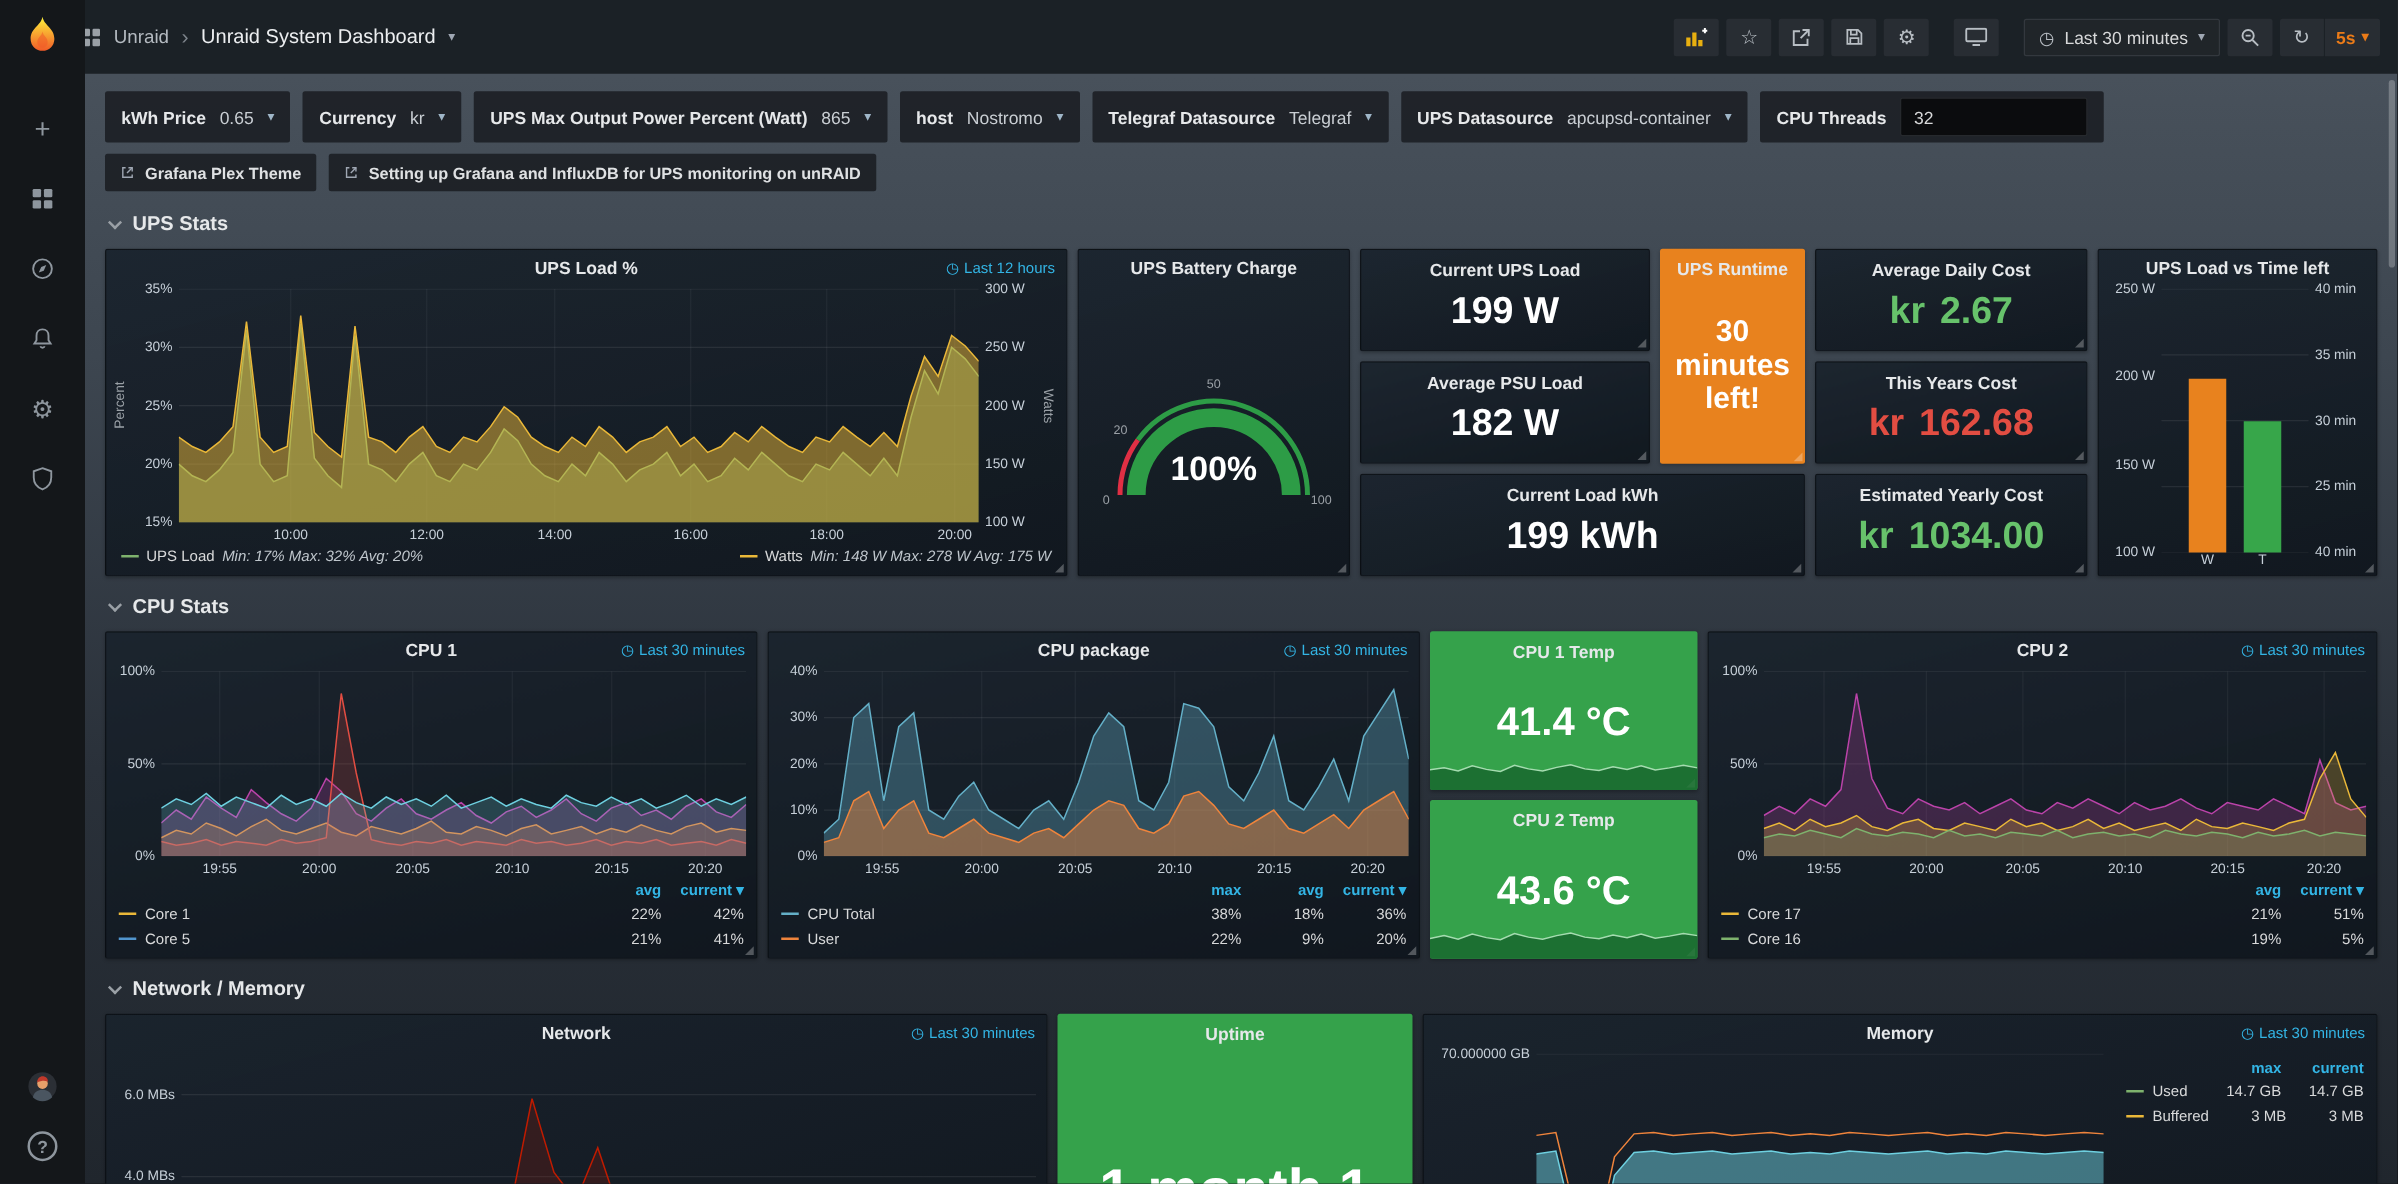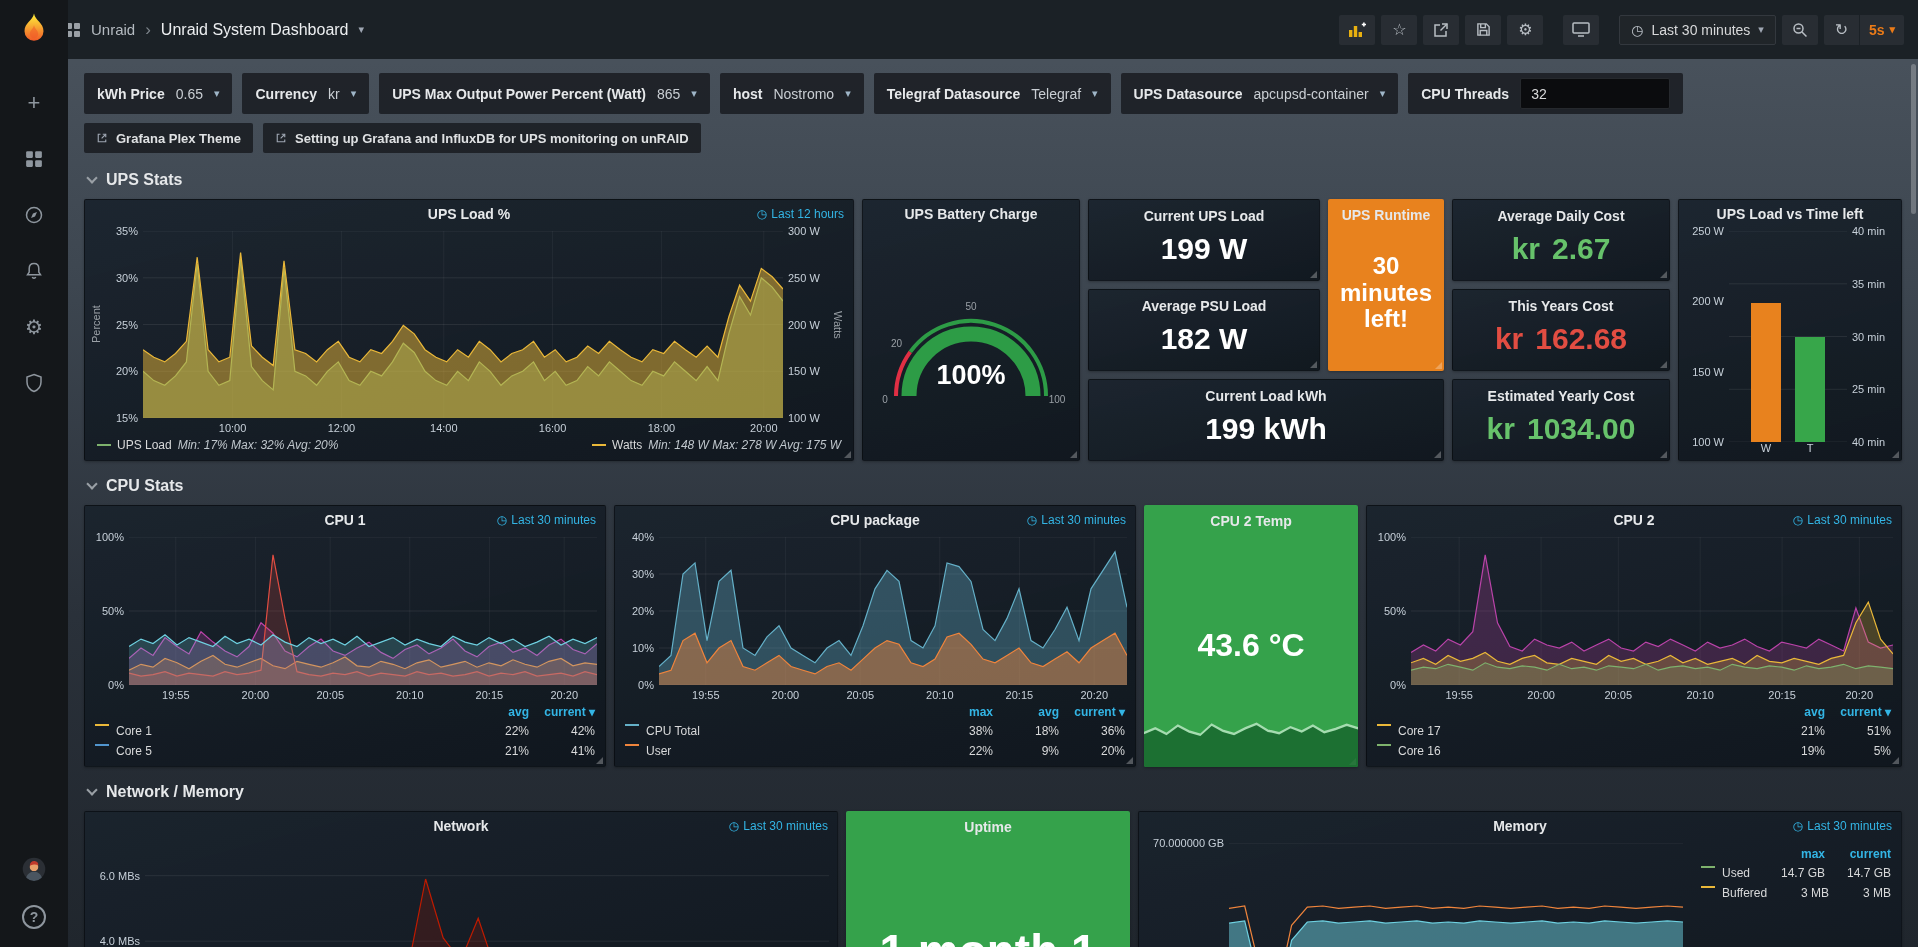--- a/index.html
+++ b/index.html
@@ -98,21 +98,21 @@
     padding:0 12px 6px;font-size:12px;}
   .legend-item{display:flex;align-items:center;gap:6px;white-space:nowrap;}
   .legend-marker{width:14px;height:0;border-top:2px solid #888;display:inline-block;}
   .legend-label{color:#d8d9da;cursor:pointer;}
   .legend-stats{color:#bfc6cc;font-style:italic;}
 
   .legend-table{padding:0 10px 5px;font-size:12px;}
   .lt-header{display:flex;justify-content:flex-end;color:#33B5E5;font-weight:700;height:18px;align-items:center;}
   .lt-col{width:66px;text-align:right;cursor:pointer;}
   .lt-row{display:flex;align-items:center;height:20px;}
-  .lt-label{display:flex;gap:7px;flex:1;cursor:pointer;color:#d8d9da;}
+  .lt-label{display:flex;align-items:center;gap:7px;flex:1;cursor:pointer;color:#d8d9da;}
   .lt-val{width:66px;text-align:right;color:#d8d9da;}
   .legend-right{width:210px;flex:0 0 auto;padding-top:6px;}
 
   
   .stat-title{font-weight:700;font-size:14px;color:#e6e8ea;text-align:center;margin-top:8px;flex:0 0 auto;}
   .stat-value{flex:1;display:flex;align-items:center;justify-content:center;font-weight:700;
     font-size:30px;color:#fff;gap:12px;padding-bottom:6px;text-align:center;z-index:2;}
   .green{color:#67C26B;} .red{color:#E24D42;}
   .mid-grid{width:356px;flex:0 0 auto;display:grid;grid-template-columns:1fr 116px;
     grid-template-rows:1fr 1fr 1fr;gap:8px;}
@@ -688,20 +688,31 @@
               <span class="lt-val">22%</span>
               <span class="lt-val">9%</span>
               <span class="lt-val">20%</span>
             </div>
           </div>
       <span class="resize-handle"></span>
         </div>
 
       <div class="temp-col">
         <div class="panel green-bg temp">
+          <div class="stat-title">CPU 1 Temp</div>
+          <div class="stat-value">41.4 °C</div>
+          <div class="spark">
+              <svg viewBox="0 0 214 53.328125" preserveAspectRatio="none">
+                <path d="M0.0 36.9 L11.3 35.3 L22.5 37.7 L33.8 33.6 L45.1 36.5 L56.3 38.2 L67.6 33.2 L78.8 36.1 L90.1 37.7 L101.4 34.9 L112.6 32.8 L123.9 36.1 L135.2 37.3 L146.4 34.5 L157.7 36.5 L168.9 33.6 L180.2 36.9 L191.5 35.3 L202.7 33.2 L214.0 35.3 L214 53.328125 L0 53.328125 Z" fill="#17642C" fill-opacity="0.8"></path>
+                <path d="M0.0 36.9 L11.3 35.3 L22.5 37.7 L33.8 33.6 L45.1 36.5 L56.3 38.2 L67.6 33.2 L78.8 36.1 L90.1 37.7 L101.4 34.9 L112.6 32.8 L123.9 36.1 L135.2 37.3 L146.4 34.5 L157.7 36.5 L168.9 33.6 L180.2 36.9 L191.5 35.3 L202.7 33.2 L214.0 35.3 " fill="none" stroke="#A5DCB0" stroke-width="1.2"></path>
+              </svg>
+            </div>
+        <span class="resize-handle"></span>
+          </div>
+        <div class="panel green-bg temp">
           <div class="stat-title">CPU 2 Temp</div>
           <div class="stat-value">43.6 °C</div>
           <div class="spark">
               <svg viewBox="0 0 214 53.328125" preserveAspectRatio="none">
                 <path d="M0.0 36.9 L11.3 34.5 L22.5 37.3 L33.8 33.2 L45.1 36.1 L56.3 37.7 L67.6 32.8 L78.8 35.7 L90.1 37.3 L101.4 34.5 L112.6 32.4 L123.9 35.7 L135.2 36.9 L146.4 34.0 L157.7 36.1 L168.9 33.2 L180.2 36.5 L191.5 34.9 L202.7 32.8 L214.0 34.5 L214 53.328125 L0 53.328125 Z" fill="#17642C" fill-opacity="0.8"></path>
                 <path d="M0.0 36.9 L11.3 34.5 L22.5 37.3 L33.8 33.2 L45.1 36.1 L56.3 37.7 L67.6 32.8 L78.8 35.7 L90.1 37.3 L101.4 34.5 L112.6 32.4 L123.9 35.7 L135.2 36.9 L146.4 34.0 L157.7 36.1 L168.9 33.2 L180.2 36.5 L191.5 34.9 L202.7 32.8 L214.0 34.5 " fill="none" stroke="#A5DCB0" stroke-width="1.2"></path>
               </svg>
             </div>
         <span class="resize-handle"></span>
           </div>

